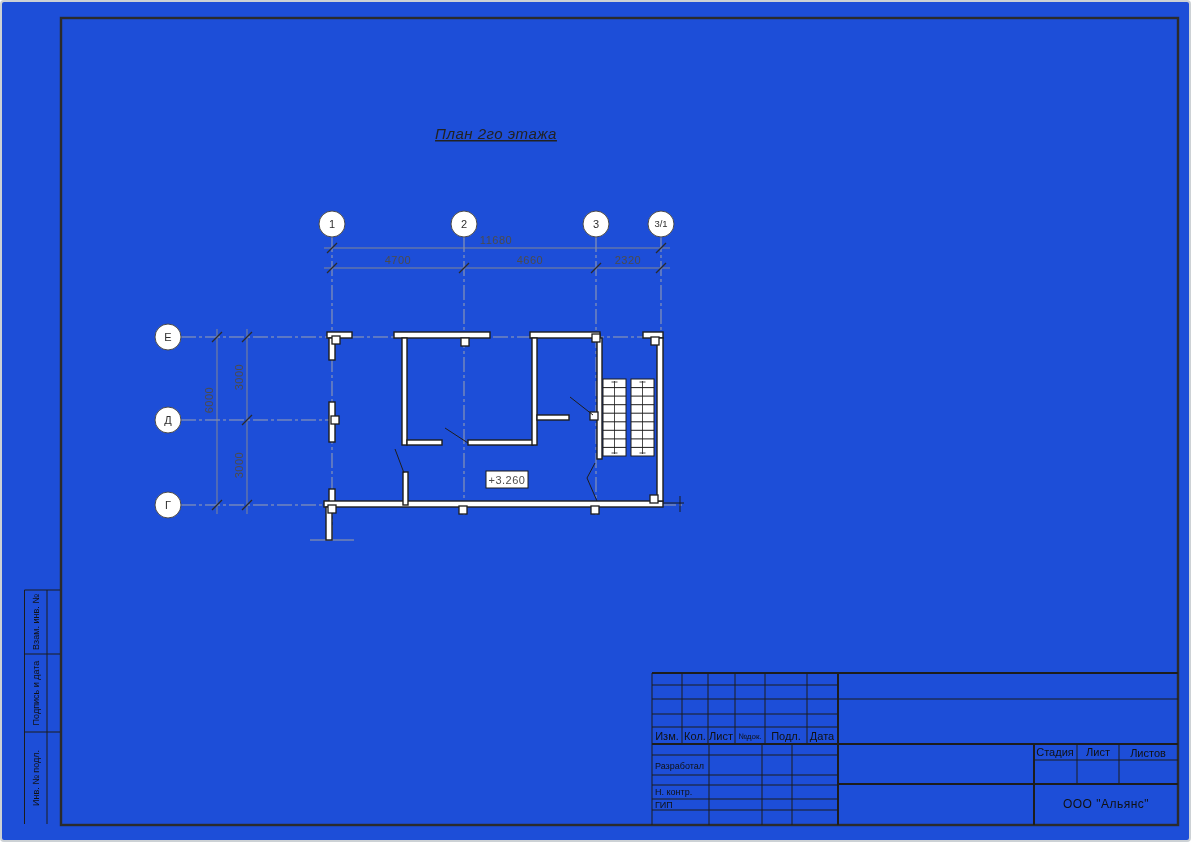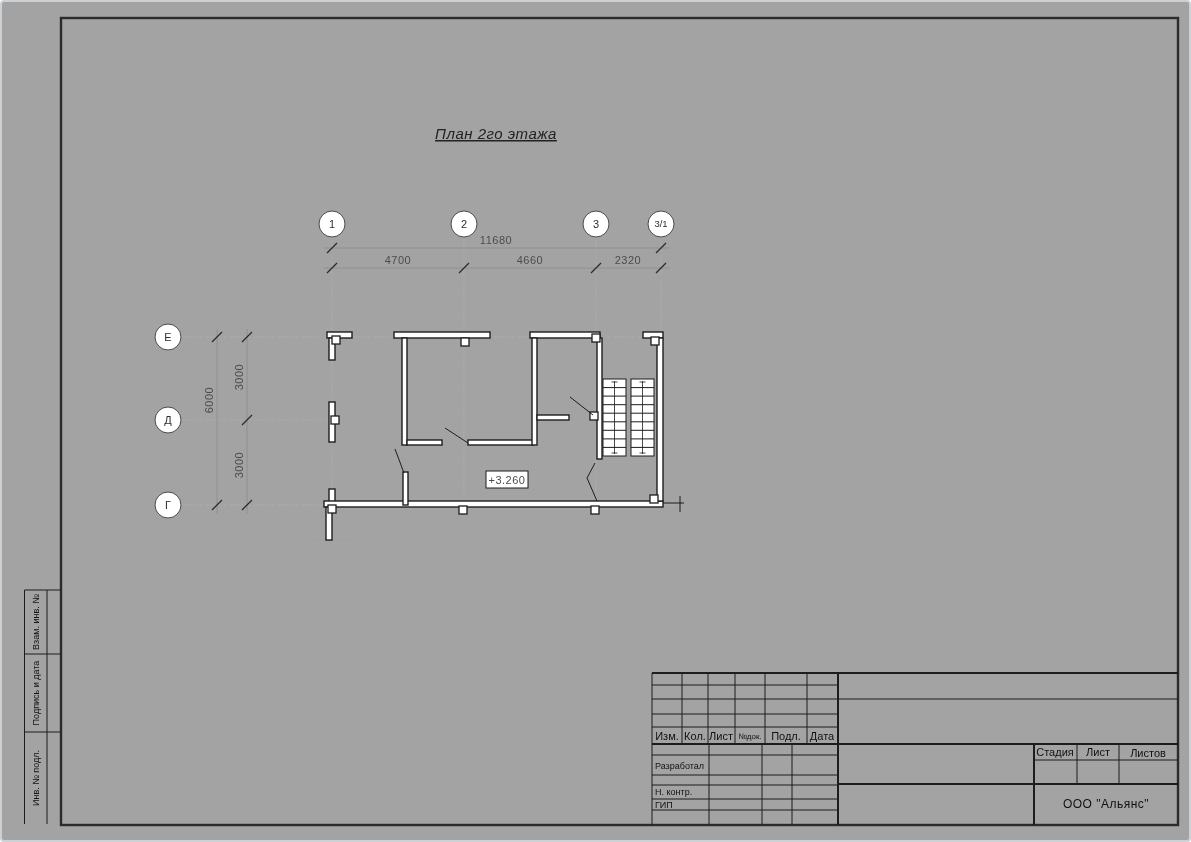--- a/index.html
+++ b/index.html
@@ -1,17 +1,17 @@
 <!DOCTYPE html>
 <html><head>
 <meta charset="utf-8">
 <style>
   html,body { margin:0; padding:0; background:#fff; }
   .sheet {
-    position:relative; width:1191px; height:842px; background:#a3a3a3;
+    position:relative; width:1191px; height:842px; background:#1d4ed8;
     border:2px solid #ccd1d5; border-radius:4px; box-sizing:border-box;
     font-family:"Liberation Sans", sans-serif; overflow:hidden;
   }
   svg { position:absolute; left:0; top:0; }
   .frame      { fill:none; stroke:#2b2b2b; stroke-width:2.4; }
   .axis-line  { stroke:#ababab; stroke-width:0.9; stroke-dasharray:15 3 3 3; fill:none; }
   .dim-line   { stroke:#8f8f8f; stroke-width:0.9; fill:none; }
   .tick       { stroke:#2a2a2a; stroke-width:1.3; }
   .wall       { fill:#ffffff; stroke:#1d1d1d; stroke-width:1.4; }
   .thin       { fill:none; stroke:#1d1d1d; stroke-width:1; }

